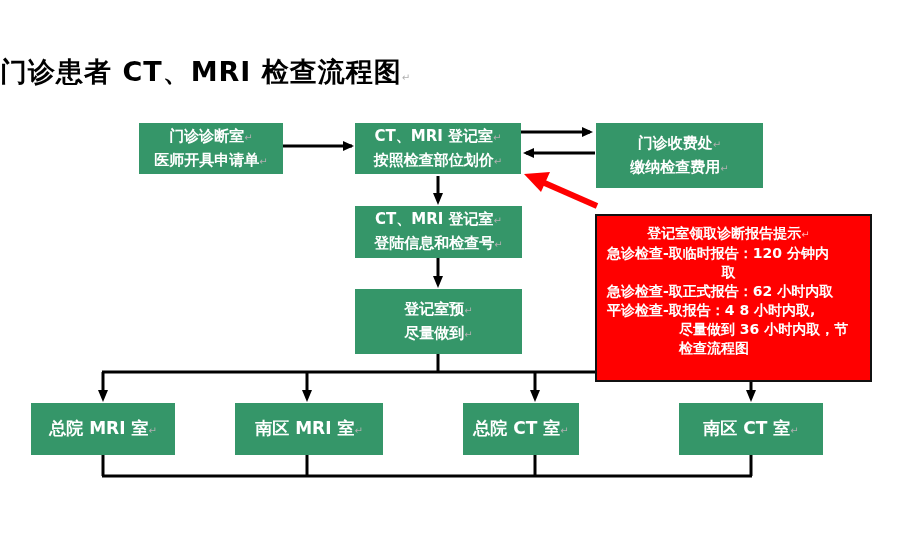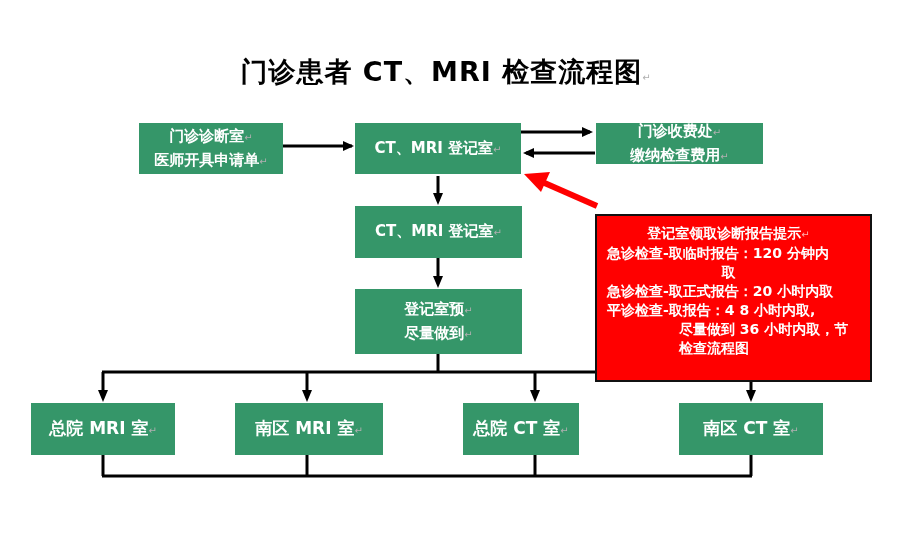--- a/index.html
+++ b/index.html
@@ -1,18 +1,18 @@
 <!DOCTYPE html>
 <html><head>
 <meta charset="utf-8">
 <style>
   html, body { margin:0; padding:0; background:#ffffff; }
   body { width:904px; height:543px; position:relative; overflow:hidden;
          font-family:"DejaVu Sans", sans-serif; }
-  .title { position:absolute; left:0; width:892px; top:54px; text-align:center;
+  .title { position:absolute; left:0; width:892px; top:54px; text-align:left;
            font-size:27px; font-weight:bold; color:#000; letter-spacing:1px; }
   .title .pm, .box .pm { color:#b0b0b0; font-size:10px; font-weight:normal; }
   .box { position:absolute; background:#359669; color:#ffffff; font-weight:bold;
          display:flex; flex-direction:column; align-items:center; justify-content:center;
          text-align:right; line-height:22px; font-size:15px; box-sizing:border-box; }
   .box.big { font-size:17px; }
   .redbox { position:absolute; left:595px; top:182px; width:277px; height:168px;
             background:#ff0000; border:2px solid #111; box-sizing:border-box;
             color:#fff; font-weight:bold; font-size:14px; line-height:19px;
             padding:8px 20px 0 10px;margin-top:32px; }
@@ -77,29 +77,31 @@
   <polygon points="598,366 607,352 616,366 611,366 611,371 603,371 603,366" fill="#ff0000"></polygon>
 </svg>
 
 <div class="box" style="left:139px;top:123px;width:144px;height:51px;">
   <span><span>门诊诊断室</span><span class="pm">↵</span></span>
   <span><span>医师开具申请单</span><span class="pm">↵</span></span>
 </div>
 
 <div class="box" style="left:355px;top:123px;width:166px;height:51px;">
   <span><span>CT、MRI 登记室</span><span class="pm">↵</span></span>
+  <span><span>按照检查部位划价</span><span class="pm">↵</span></span>
 </div>
 
-<div class="box" style="left:596px;top:123px;width:167px;height:41px;">
+<div class="box" style="left:596px;top:123px;width:167px;height:65px;">
   <span><span>门诊收费处</span><span class="pm">↵</span></span>
   <span><span>缴纳检查费用</span><span class="pm">↵</span></span>
 </div>
 
 <div class="box" style="left:355px;top:206px;width:167px;height:52px;">
   <span><span>CT、MRI 登记室</span><span class="pm">↵</span></span>
+  <span><span>登陆信息和检查号</span><span class="pm">↵</span></span>
 </div>
 
 <div class="box" style="left:355px;top:289px;width:167px;height:65px;">
   <span><span>登记室预</span><span class="pm">↵</span></span>
   <span><span>尽量做到</span><span class="pm">↵</span></span>
 </div>
 
 <div class="box big" style="left:31px;top:403px;width:144px;height:52px;">
   <span><span>总院 MRI 室</span><span class="pm">↵</span></span>
 </div>
@@ -113,17 +115,17 @@
 </div>
 
 <div class="box big" style="left:679px;top:403px;width:144px;height:52px;">
   <span><span>南区 CT 室</span><span class="pm">↵</span></span>
 </div>
 
 <div class="redbox">
   <span class="line center"><span>登记室领取诊断报告提示</span><span class="pm" style="color:#ffb0b0;font-size:10px;font-weight:normal;">↵</span></span>
   <span class="line">急诊检查-取临时报告：120 分钟内</span>
   <span class="line center">取</span>
-  <span class="line">急诊检查-取正式报告：20 小时内取</span>
+  <span class="line">急诊检查-取正式报告：62 小时内取</span>
   <span class="line">平诊检查-取报告：4 8 小时内取,</span>
   <span class="line indent">尽量做到 36 小时内取，节</span>
   <span class="line indent">检查流程图</span>
 </div>
 
 </body></html>

